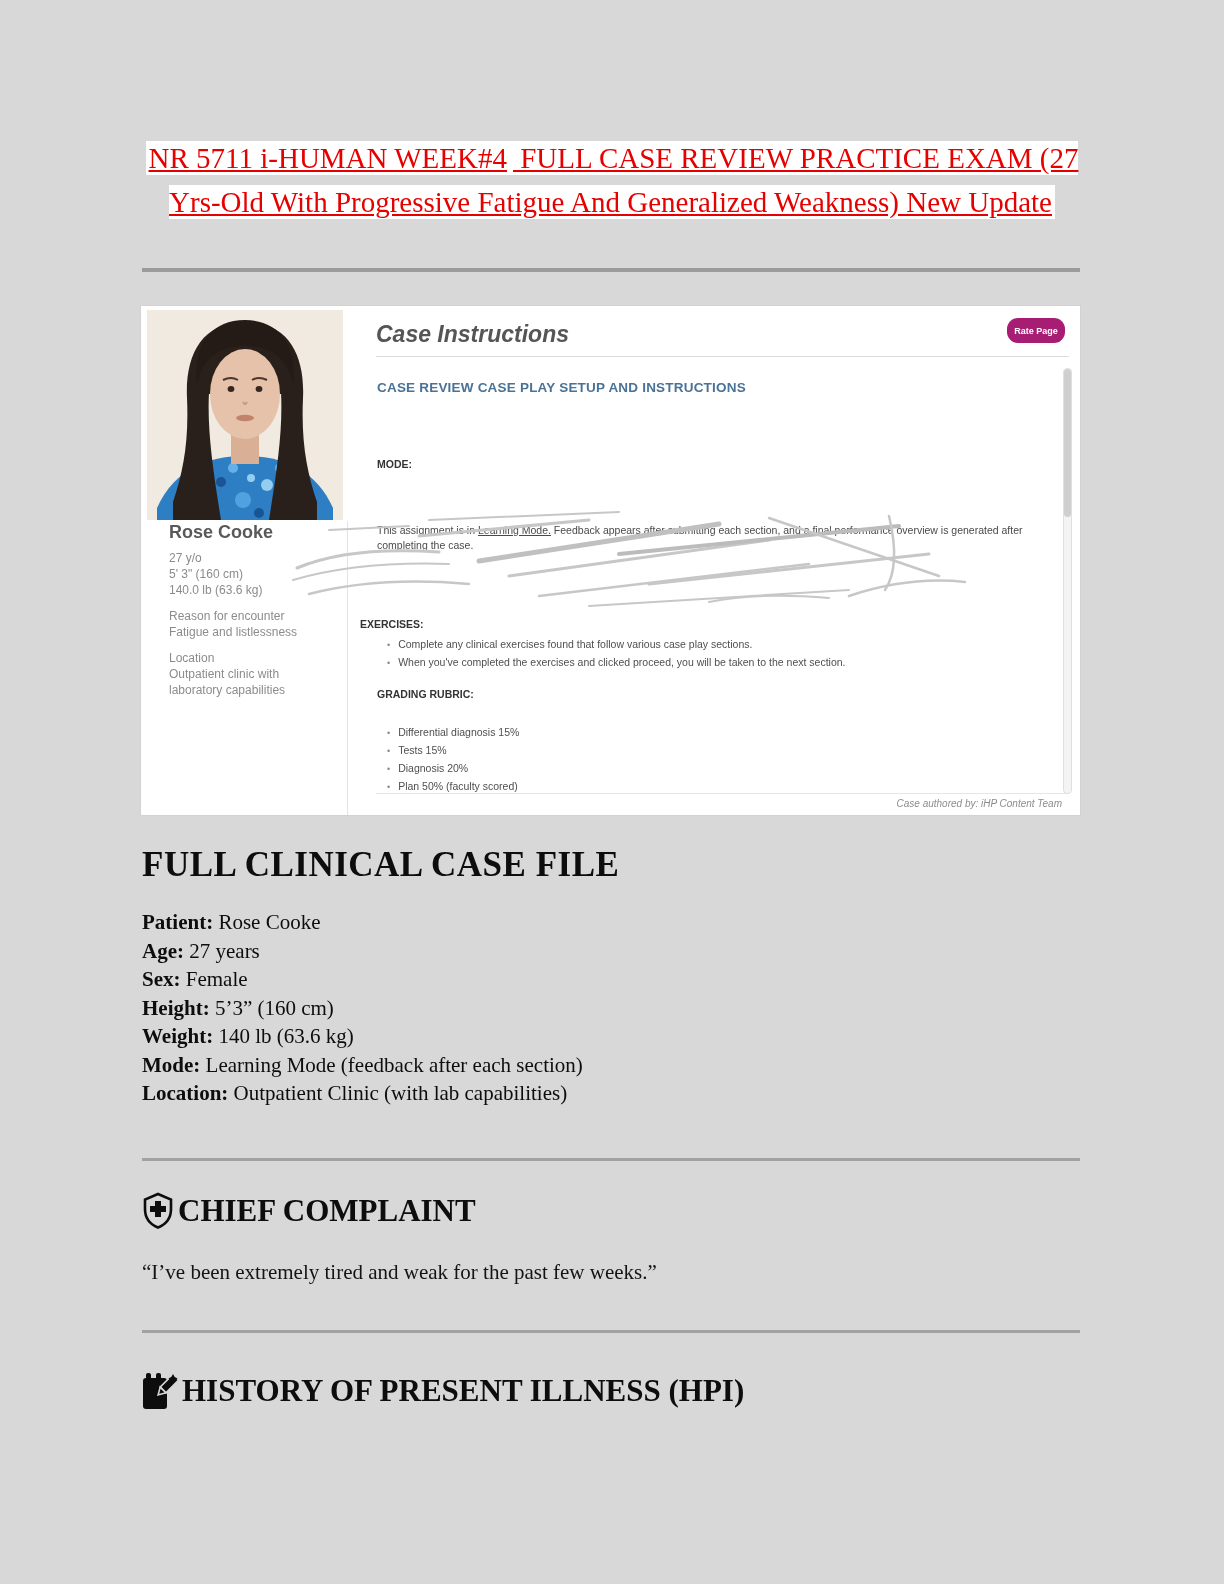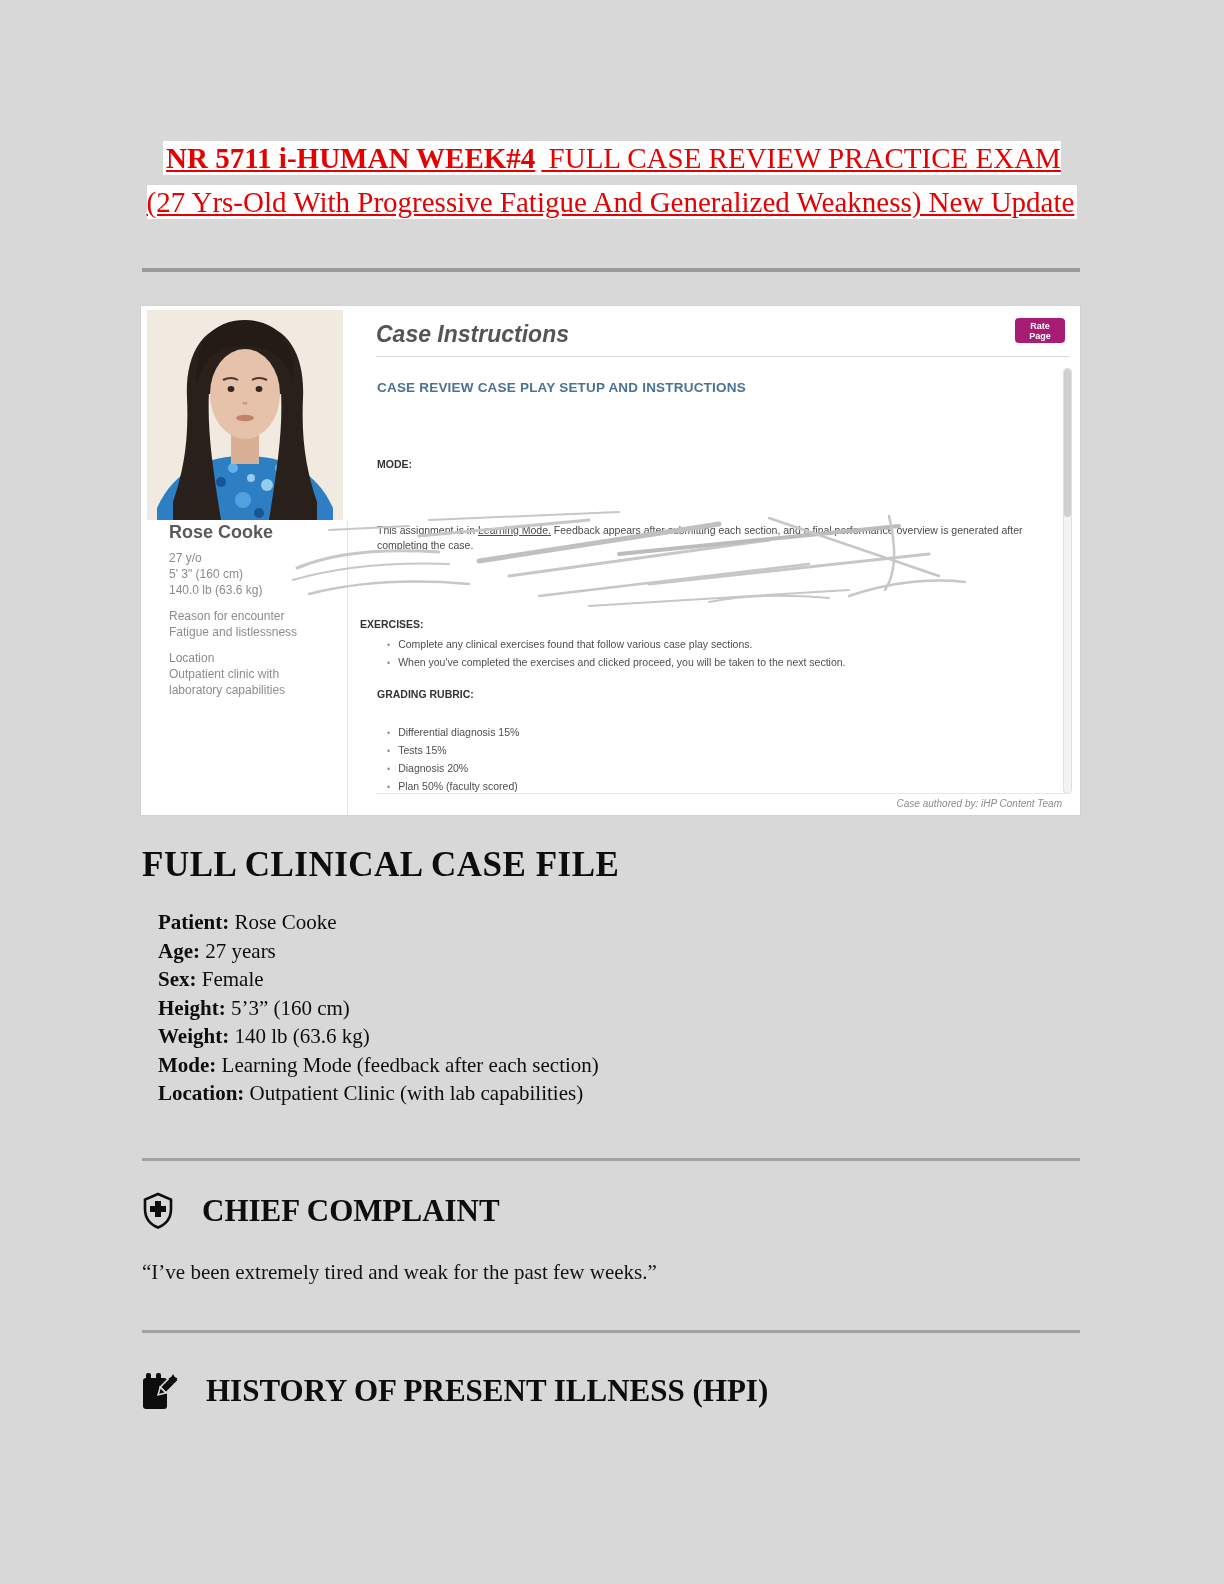--- a/index.html
+++ b/index.html
@@ -11,21 +11,21 @@
 
   
   .doc-title{
     left:142px;top:136px;width:940px;text-align:center;
     font-size:29px;line-height:44px;color:#e60000;
   }
   .doc-title .hl{
     background:#ffffff;color:#e60000;text-decoration:underline;
     padding:1px 3px;
   }
-  .doc-title .t-bold{font-weight:bold;margin-top:48px;}
+  .doc-title .t-bold{font-weight:normal;margin-top:48px;}
 
   
   .divider{left:142px;width:938px;background:#9b9b9b;}
   .divider.thick{height:4px;}
   .divider.thin{height:3px;background:#a2a2a2;}
 
   
   .shot{
     left:140px;top:305px;width:941px;height:511px;background:#ffffff;
     border:1px solid #d2d2d2;box-sizing:border-box;
@@ -33,44 +33,44 @@
   }
   .shot .sidebar{position:absolute;left:0;top:0;width:206px;height:509px;background:#fff;}
   .shot .sidebar-rule{position:absolute;left:206px;top:215px;width:1px;height:294px;background:#e4e4e4;}
   .photo{position:absolute;left:6px;top:4px;width:196px;height:210px;background:#f1eae0;overflow:hidden;}
   .sb-text{position:absolute;left:28px;top:218px;width:160px;color:#8c8c8c;font-size:12px;line-height:16px;}
   .sb-name{color:#595959;font-size:18px;font-weight:bold;margin:0 0 10px 0;}
   .sb-gap{height:10px;}
 
   .shot-header{position:absolute;left:235px;top:15px;font-size:23px;font-weight:bold;color:#555;font-style:italic;}
   .rate-btn{
-    position:absolute;right:15px;top:12px;width:50px;height:25px;
-    background:#a81d74;border-radius:4px;color:#fff;font-size:9px;font-weight:bold;
+    position:absolute;right:15px;top:12px;width:58px;height:25px;
+    background:#a81d74;border-radius:11px;color:#fff;font-size:9px;font-weight:bold;
     display:flex;align-items:center;justify-content:center;border:none;cursor:pointer;
   }
   .hdr-sep{position:absolute;left:235px;top:50px;width:693px;height:1px;background:#dcdcdc;}
   .sec-blue{position:absolute;left:236px;top:74px;font-size:13.5px;font-weight:bold;color:#4a7296;letter-spacing:.2px;}
   .mini-label{position:absolute;font-size:10.5px;font-weight:bold;color:#333;}
   .mode-par{position:absolute;left:236px;top:170px;width:658px;font-size:10.5px;color:#4a4a4a;line-height:15px;margin-top:47px;}
   .mode-par .lm-link{text-decoration:underline;color:#4a4a4a;cursor:pointer;}
   .blist{position:absolute;left:246px;font-size:10.5px;color:#4f4f4f;}
   .blist .bi{display:flex;margin-bottom:4px;line-height:13px;}
   .blist .dot{color:#8a8a8a;font-size:9px;margin:1px 8px 0 0;}
   .bot-sep{position:absolute;left:235px;top:487px;width:693px;height:1px;background:#e6e6e6;}
   .authored{position:absolute;right:18px;top:492px;font-size:10px;font-style:italic;color:#8d8d8d;}
   .scrollbar-track{position:absolute;right:8px;top:62px;width:7px;height:424px;background:#f4f4f4;border:1px solid #e0e0e0;border-radius:4px;}
   .scrollbar-thumb{position:absolute;left:0;top:0;width:7px;height:148px;background:#cfcfcf;border-radius:4px;cursor:pointer;}
   .scribbles{position:absolute;left:148px;top:200px;pointer-events:none;}
 
   
   .case-heading{left:142px;top:845px;font-size:35px;font-weight:bold;color:#0d0d0d;letter-spacing:.5px;}
-  .fields{left:142px;top:908px;font-size:21px;line-height:28.5px;color:#0d0d0d;margin-left:16px;}
+  .fields{left:142px;top:908px;font-size:21px;line-height:28.5px;color:#0d0d0d;}
   .fields .lbl{font-weight:bold;}
 
-  .sec-heading{font-size:31px;font-weight:bold;color:#0d0d0d;display:flex;align-items:center;gap:28px;}
+  .sec-heading{font-size:31px;font-weight:bold;color:#0d0d0d;display:flex;align-items:center;gap:4px;}
   .quote{left:142px;top:1260px;font-size:21px;color:#141414;}
 
   .icon-svg{display:block;}
 </style>
 </head>
 <body>
 
 <div class="abs doc-title">
   <span class="hl t-bold">NR 5711 i-HUMAN WEEK#4</span><span class="hl"> FULL CASE REVIEW PRACTICE EXAM (27 Yrs-Old With Progressive Fatigue And Generalized Weakness) New Update</span>
 </div>

